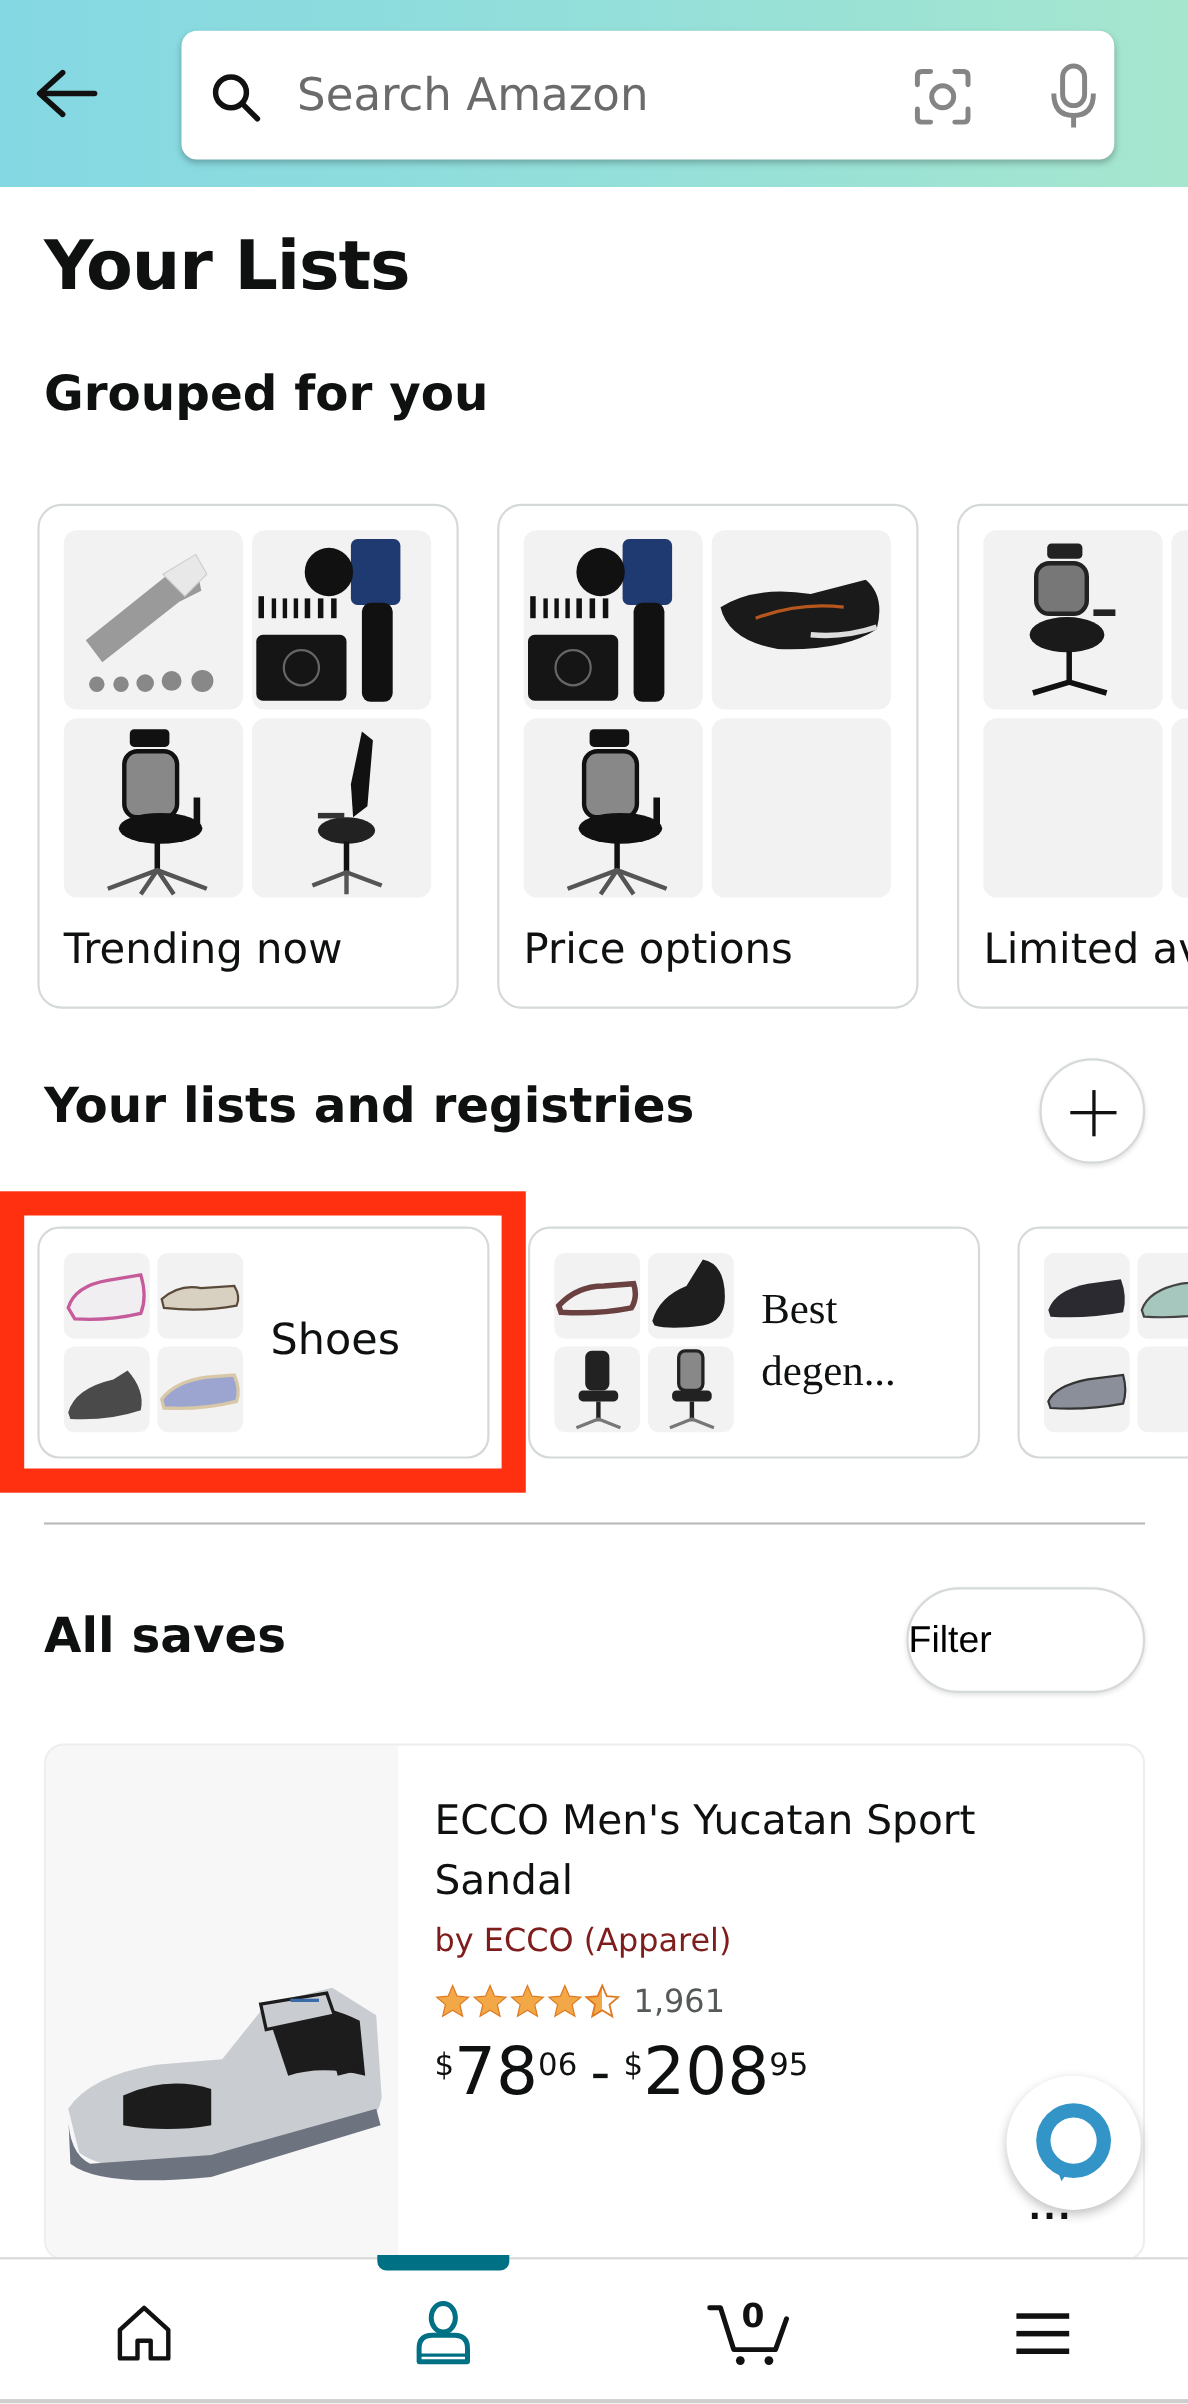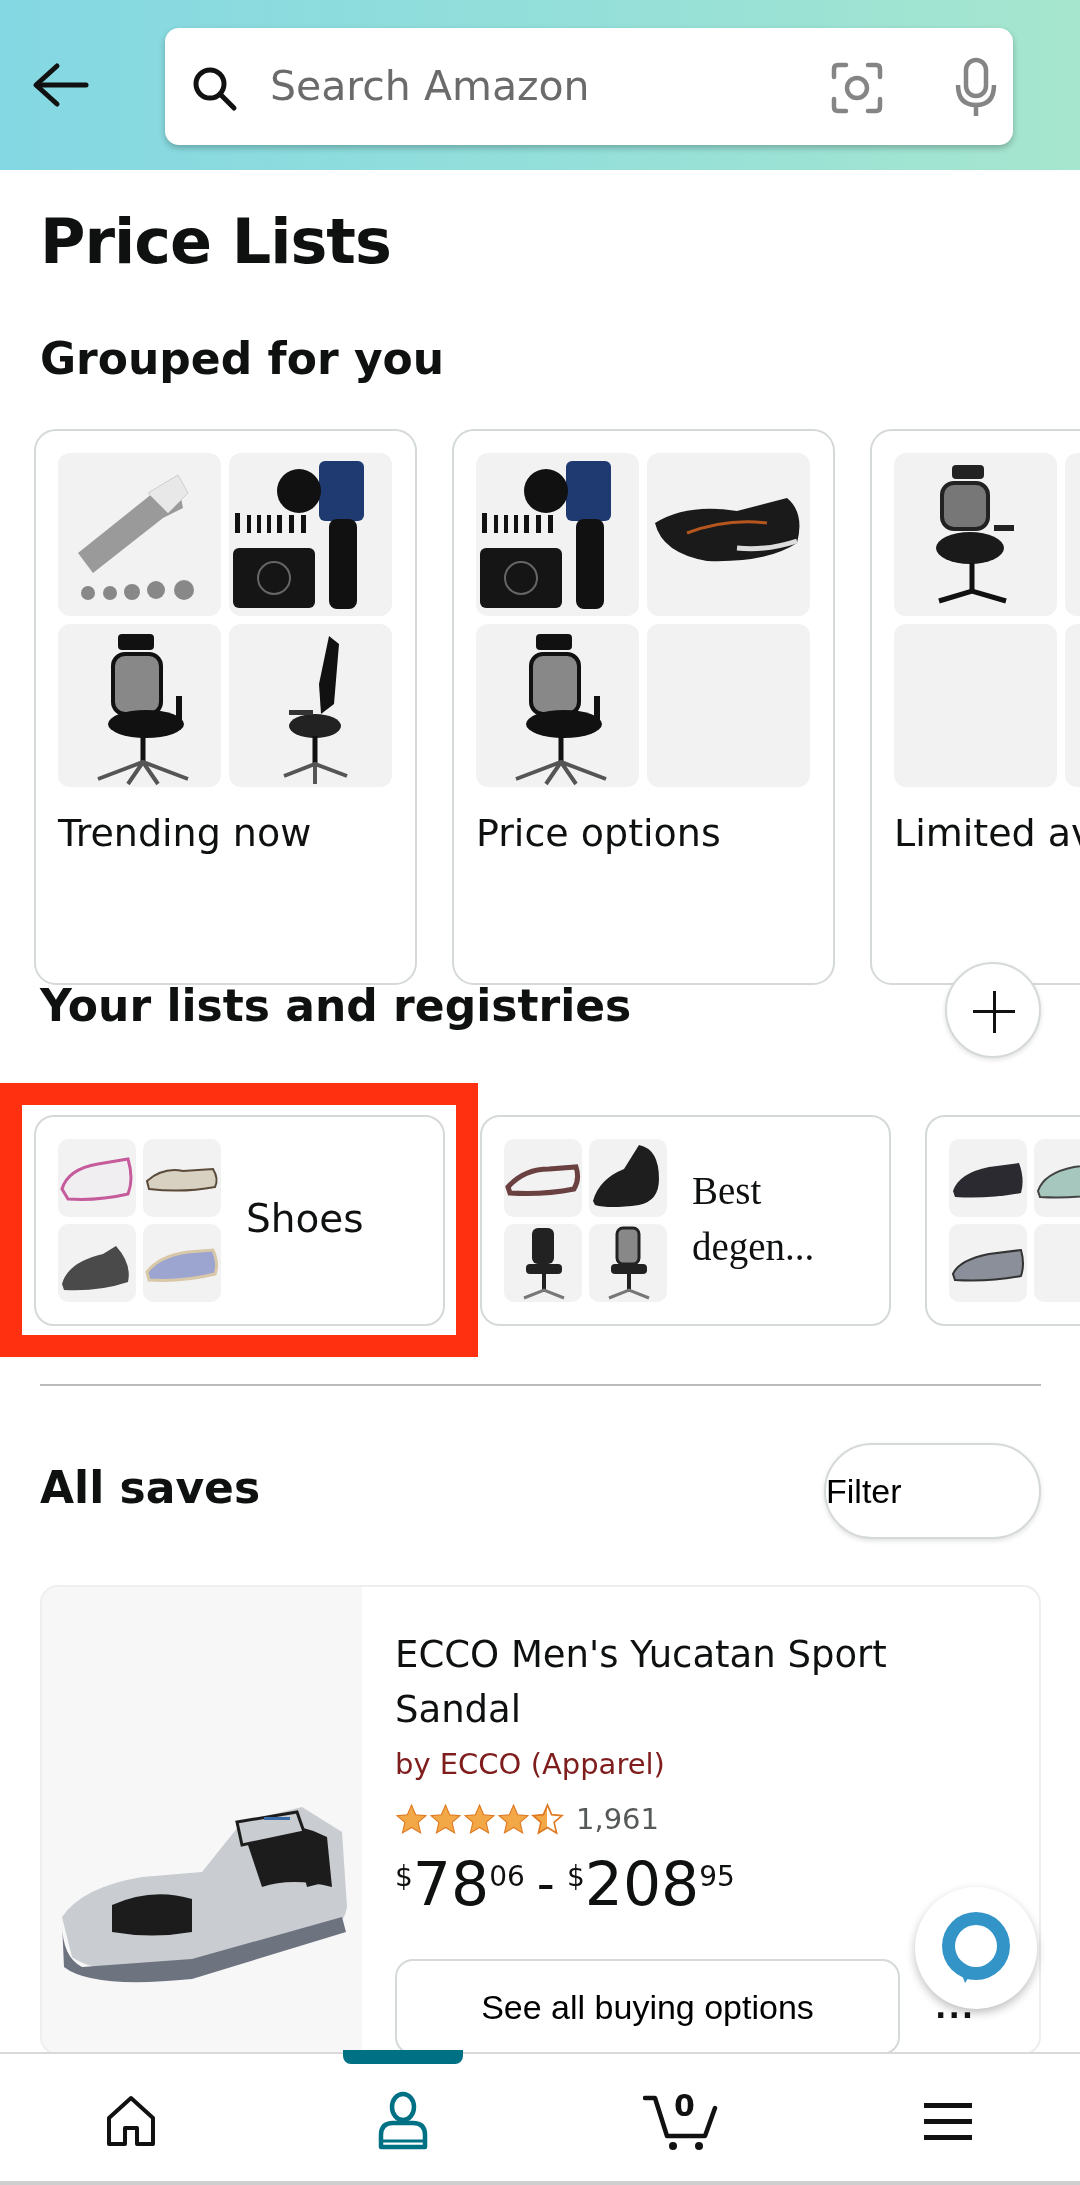--- a/index.html
+++ b/index.html
@@ -20,21 +20,21 @@
   .camera-icon { position: absolute; left: 665px; top: 33px; width: 54px; height: 54px; cursor: pointer; }
   .mic-icon { position: absolute; left: 790px; top: 29px; width: 42px; height: 62px; cursor: pointer; }
 
   .page-title { position: absolute; left: 40px; top: 205px; font-size: 62px; font-weight: bold; letter-spacing: -1px; }
   .section-title { position: absolute; left: 40px; font-size: 44px; font-weight: bold; }
   .t-grouped { top: 333px; }
   .t-lists { top: 980px; }
   .t-saves { top: 1462px; }
 
   
-  .grouped-card { position: absolute; top: 429px; width: 383px; height: 556px;
+  .grouped-card { position: absolute; top: 458px; width: 383px; height: 459px;
     border: 2px solid #d5d9d9; border-radius: 22px; background: #fff; cursor: pointer; overflow: hidden; }
   .g1 { left: 34px; } .g2 { left: 452px; } .g3 { left: 870px; }
   .grid4 { position: absolute; left: 22px; top: 22px; display: grid;
     grid-template-columns: 163px 163px; grid-template-rows: 163px 163px; gap: 8px; }
   .thumb { background: #f2f2f2; border-radius: 12px; position: relative; overflow: hidden; }
   .grouped-label { position: absolute; left: 22px; top: 380px; font-size: 38px; white-space: nowrap; }
 
   
   .add-btn { position: absolute; left: 945px; top: 962px; width: 96px; height: 96px; border-radius: 50%;
     border: 2px solid #d5d9d9; background: #fff; box-shadow: 0 2px 5px rgba(0,0,0,0.12); cursor: pointer; }
@@ -113,21 +113,21 @@
       <circle cx="27" cy="27" r="10" fill="none" stroke="#858585" stroke-width="4.5"></circle>
     </svg>
     <svg class="mic-icon" viewBox="0 0 42 62">
       <rect x="11" y="3" width="20" height="36" rx="10" fill="none" stroke="#858585" stroke-width="4.5"></rect>
       <path d="M3 28 Q3 48 21 48 Q39 48 39 28" fill="none" stroke="#858585" stroke-width="4.5"></path>
       <line x1="21" y1="48" x2="21" y2="59" stroke="#858585" stroke-width="4.5"></line>
     </svg>
   </div>
 </div>
 
-<h1 class="page-title">Price Lists</h1>
+<h1 class="page-title">Your Lists</h1>
 
 <h2 class="section-title t-grouped">Grouped for you</h2>
 
 <div class="grouped-card g1">
   <div class="grid4">
     <div class="thumb">
       <svg width="163" height="163" viewBox="0 0 163 163">
         <path d="M20 100 L95 40 L120 30 L125 55 L105 65 L35 120 Z" fill="#9a9a9a"></path>
         <path d="M90 40 L120 22 L130 40 L110 60 Z" fill="#e8e8e8" stroke="#ccc"></path>
         <circle cx="30" cy="140" r="7" fill="#888"></circle>
@@ -372,21 +372,20 @@
   </div>
   <div class="price-row">
     <span class="sup">$</span>
     <span>78</span>
     <span class="sup">06</span>
     <span class="dash">-</span>
     <span class="sup">$</span>
     <span>208</span>
     <span class="sup">95</span>
   </div>
-  <button class="buying-btn">See all buying options</button>
 </div>
 <div class="more-dots">...</div>
 
 <div class="alexa-btn">
   <svg width="122" height="122" viewBox="0 0 122 122">
     <circle cx="61" cy="59" r="34" fill="#3294c7"></circle>
     <circle cx="61" cy="59" r="21" fill="#ffffff"></circle>
     <path d="M44 80 L50 96 L58 84 Z" fill="#3294c7"></path>
   </svg>
 </div>

